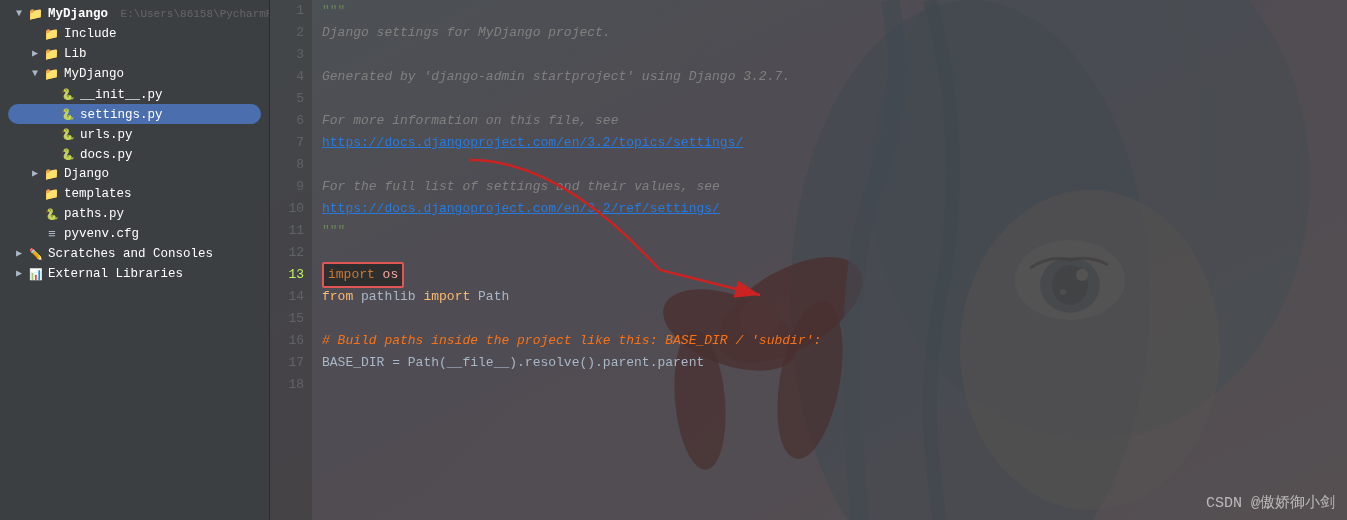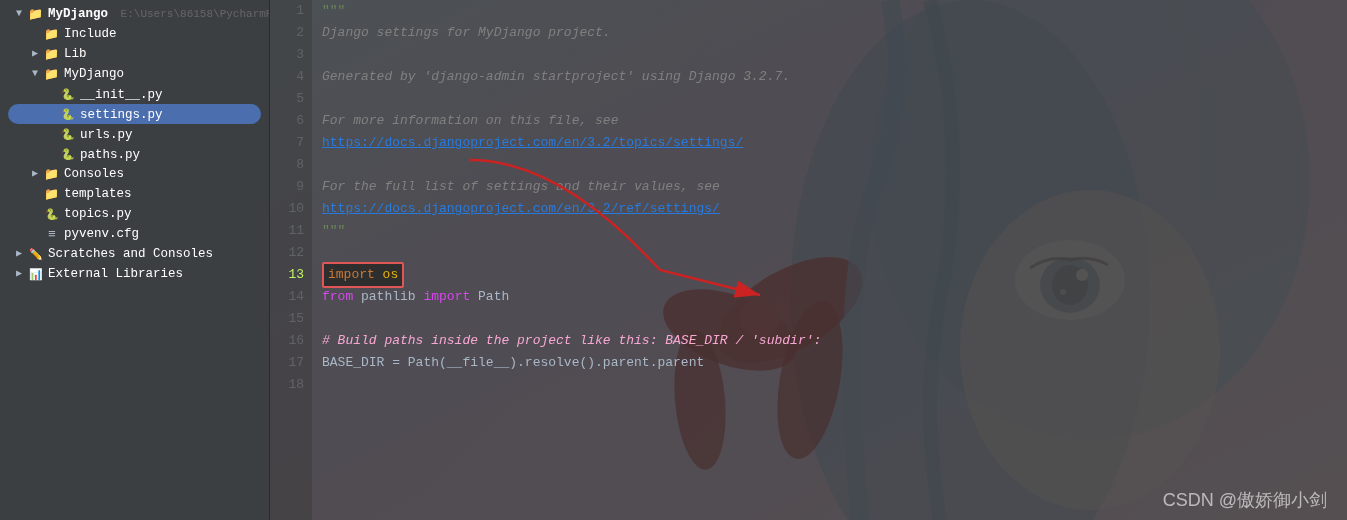--- a/index.html
+++ b/index.html
@@ -158,52 +158,52 @@
     .code-line {
       display: flex;
       align-items: center;
       height: 22px;
       white-space: pre;
     }
 
     
     .c-comment { color: #808080; font-style: italic; }
     .c-string { color: #6a8759; }
-    .c-keyword { color: #d946ef; }
+    .c-keyword { color: #fdba74; }
     .c-url { color: #287bde; text-decoration: underline; }
     .c-normal { color: #a9b7c6; }
-    .c-hash { color: #f9a8d4; font-style: italic; }
+    .c-hash { color: #f97316; font-style: italic; }
 
     
     .import-highlight {
       display: inline-flex;
       align-items: center;
       border: 2px solid #e05555;
       padding: 0 4px;
       background: rgba(43,43,43,0.9);
       border-radius: 2px;
     }
     .import-highlight .c-keyword { color: #cc7832; }
-    .import-highlight .c-normal { color: #eab308; }
+    .import-highlight .c-normal { color: #fca5a5; }
 
     
     .red-arrow {
       position: absolute;
       z-index: 10;
       pointer-events: none;
     }
 
     
     .watermark {
       position: absolute;
       bottom: 8px;
-      right: 20px;
+      right: 12px;
       color: rgba(255,255,255,0.6);
-      font-size: 18px;
-      font-family: Liberation Sans, sans-serif;
+      font-size: 15px;
+      font-family: Liberation Mono, monospace;
       z-index: 20;
       pointer-events: none;
     }
 
     .line-num {
       display: block;
       height: 22px;
       line-height: 22px;
     }
 
@@ -258,39 +258,39 @@
 
   <div class="tree-item indent-2">
     <span class="arrow empty"></span>
     <span class="file-icon icon-py"></span>
     <span class="item-label">urls.py</span>
   </div>
 
   <div class="tree-item indent-2">
     <span class="arrow empty"></span>
     <span class="file-icon icon-py"></span>
-    <span class="item-label">paths.py</span>
+    <span class="item-label">docs.py</span>
   </div>
 
   <div class="tree-item indent-1">
     <span class="arrow closed"></span>
     <span class="file-icon icon-scripts"></span>
-    <span class="item-label">Consoles</span>
+    <span class="item-label">Django</span>
   </div>
 
   <div class="tree-item indent-1">
     <span class="arrow empty"></span>
     <span class="file-icon icon-templates"></span>
     <span class="item-label">templates</span>
   </div>
 
   <div class="tree-item indent-1">
     <span class="arrow empty"></span>
     <span class="file-icon icon-manage"></span>
-    <span class="item-label">topics.py</span>
+    <span class="item-label">paths.py</span>
   </div>
 
   <div class="tree-item indent-1">
     <span class="arrow empty"></span>
     <span class="file-icon icon-cfg"></span>
     <span class="item-label">pyvenv.cfg</span>
   </div>
 
   <div class="tree-item indent-0">
     <span class="arrow closed"></span>

